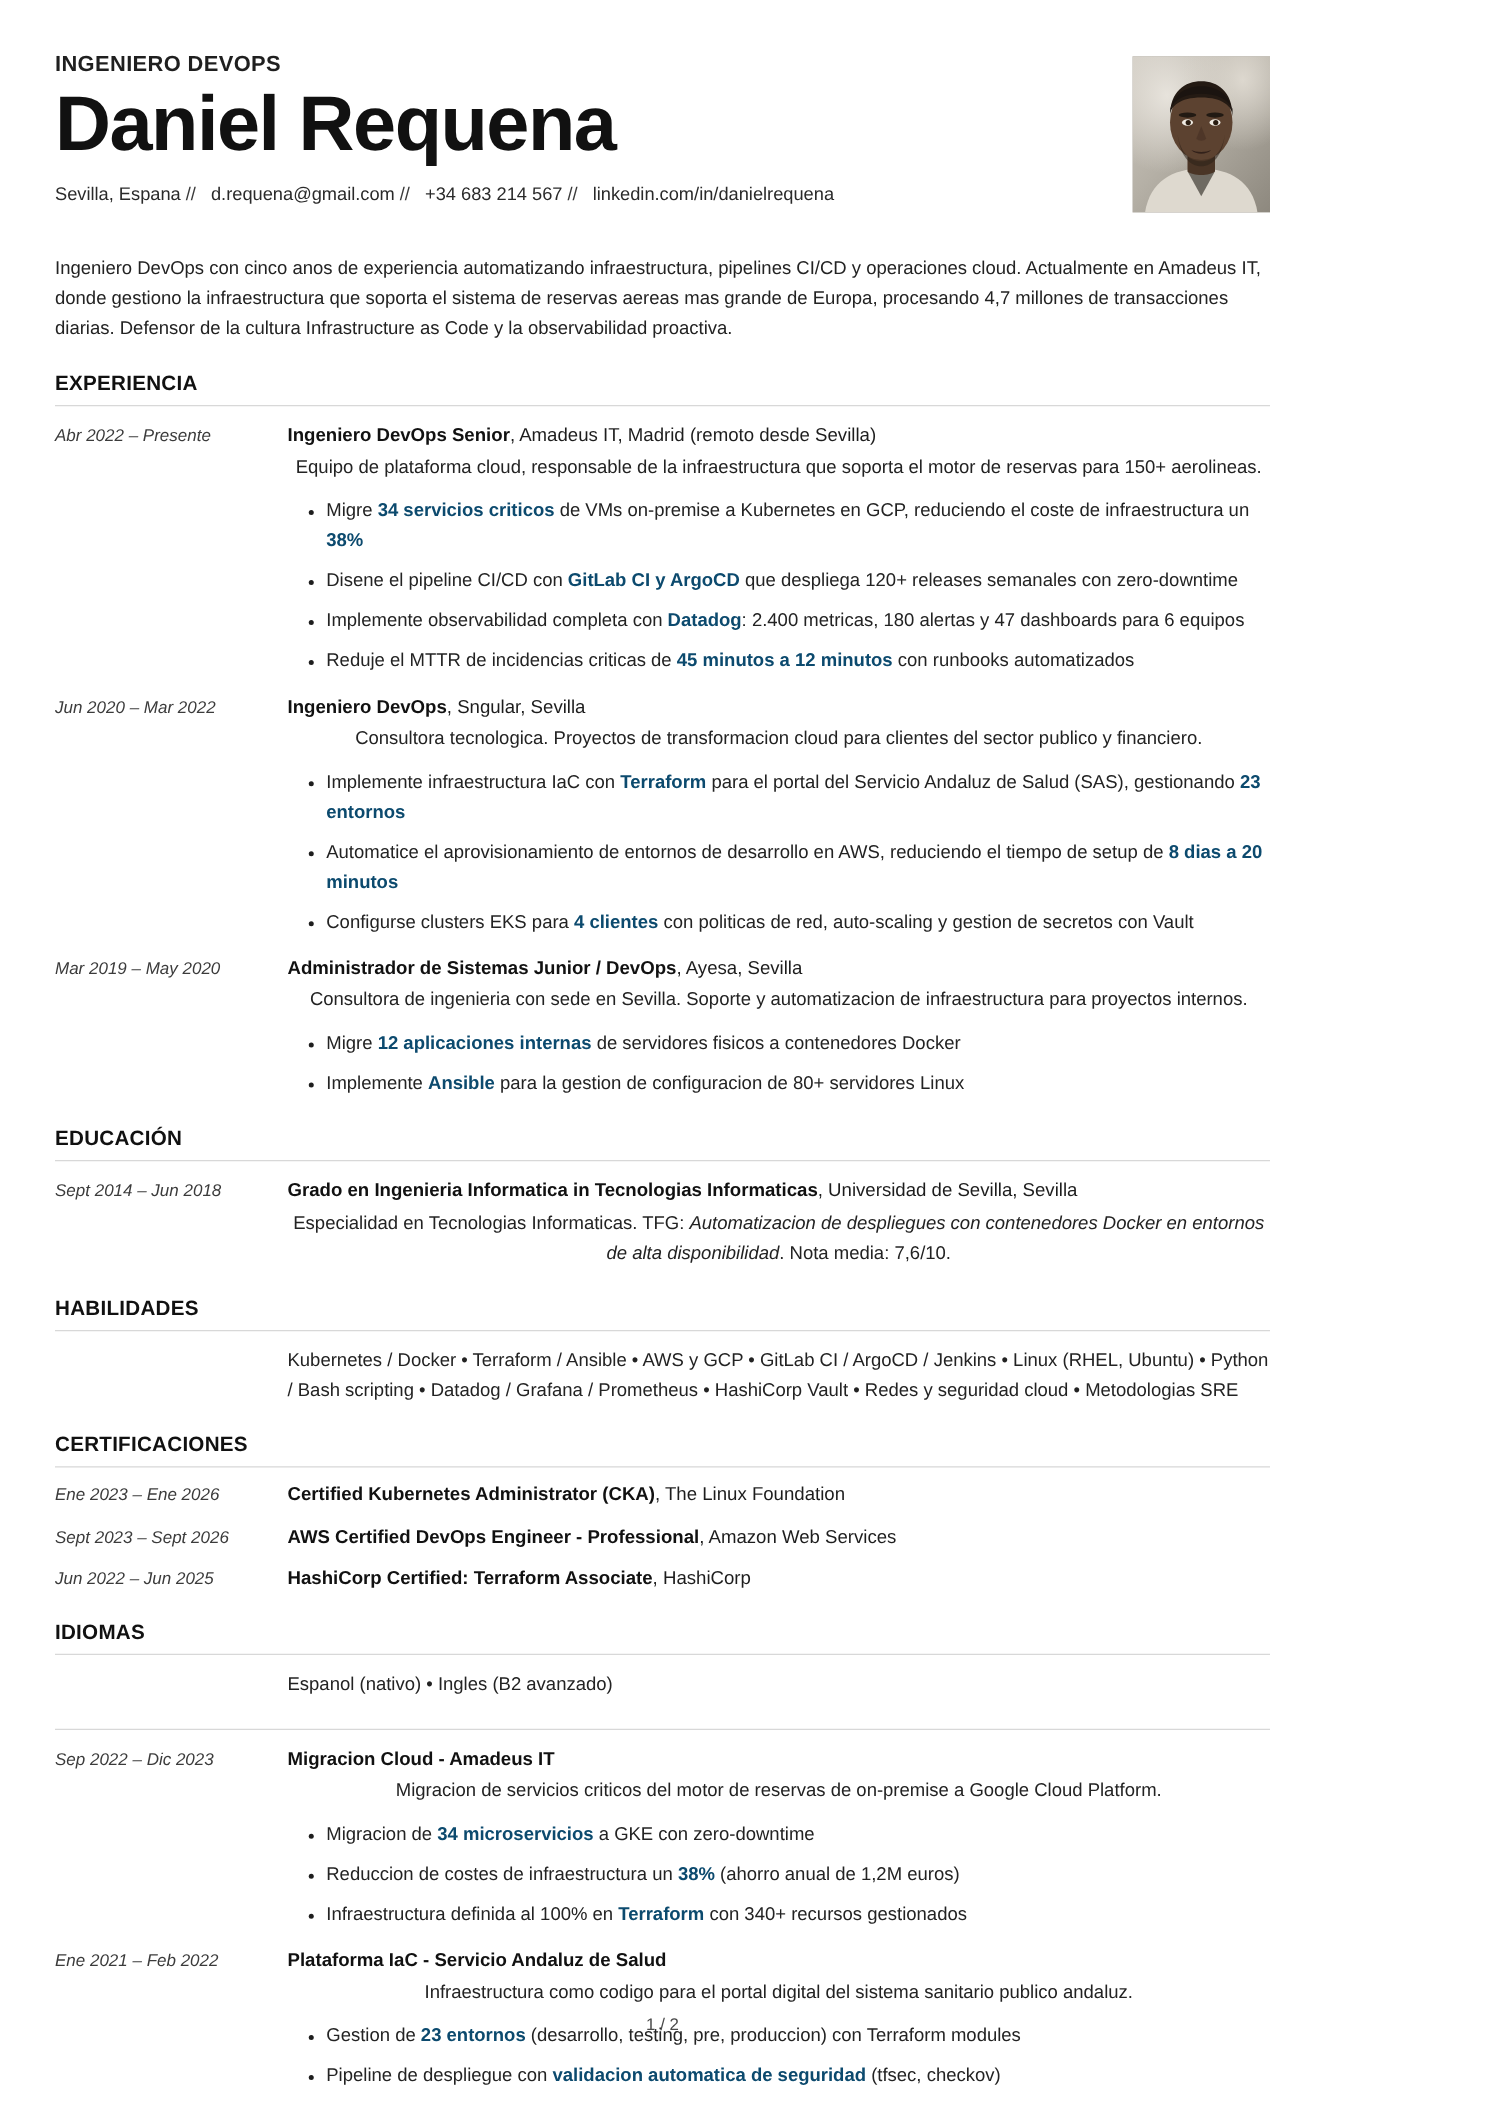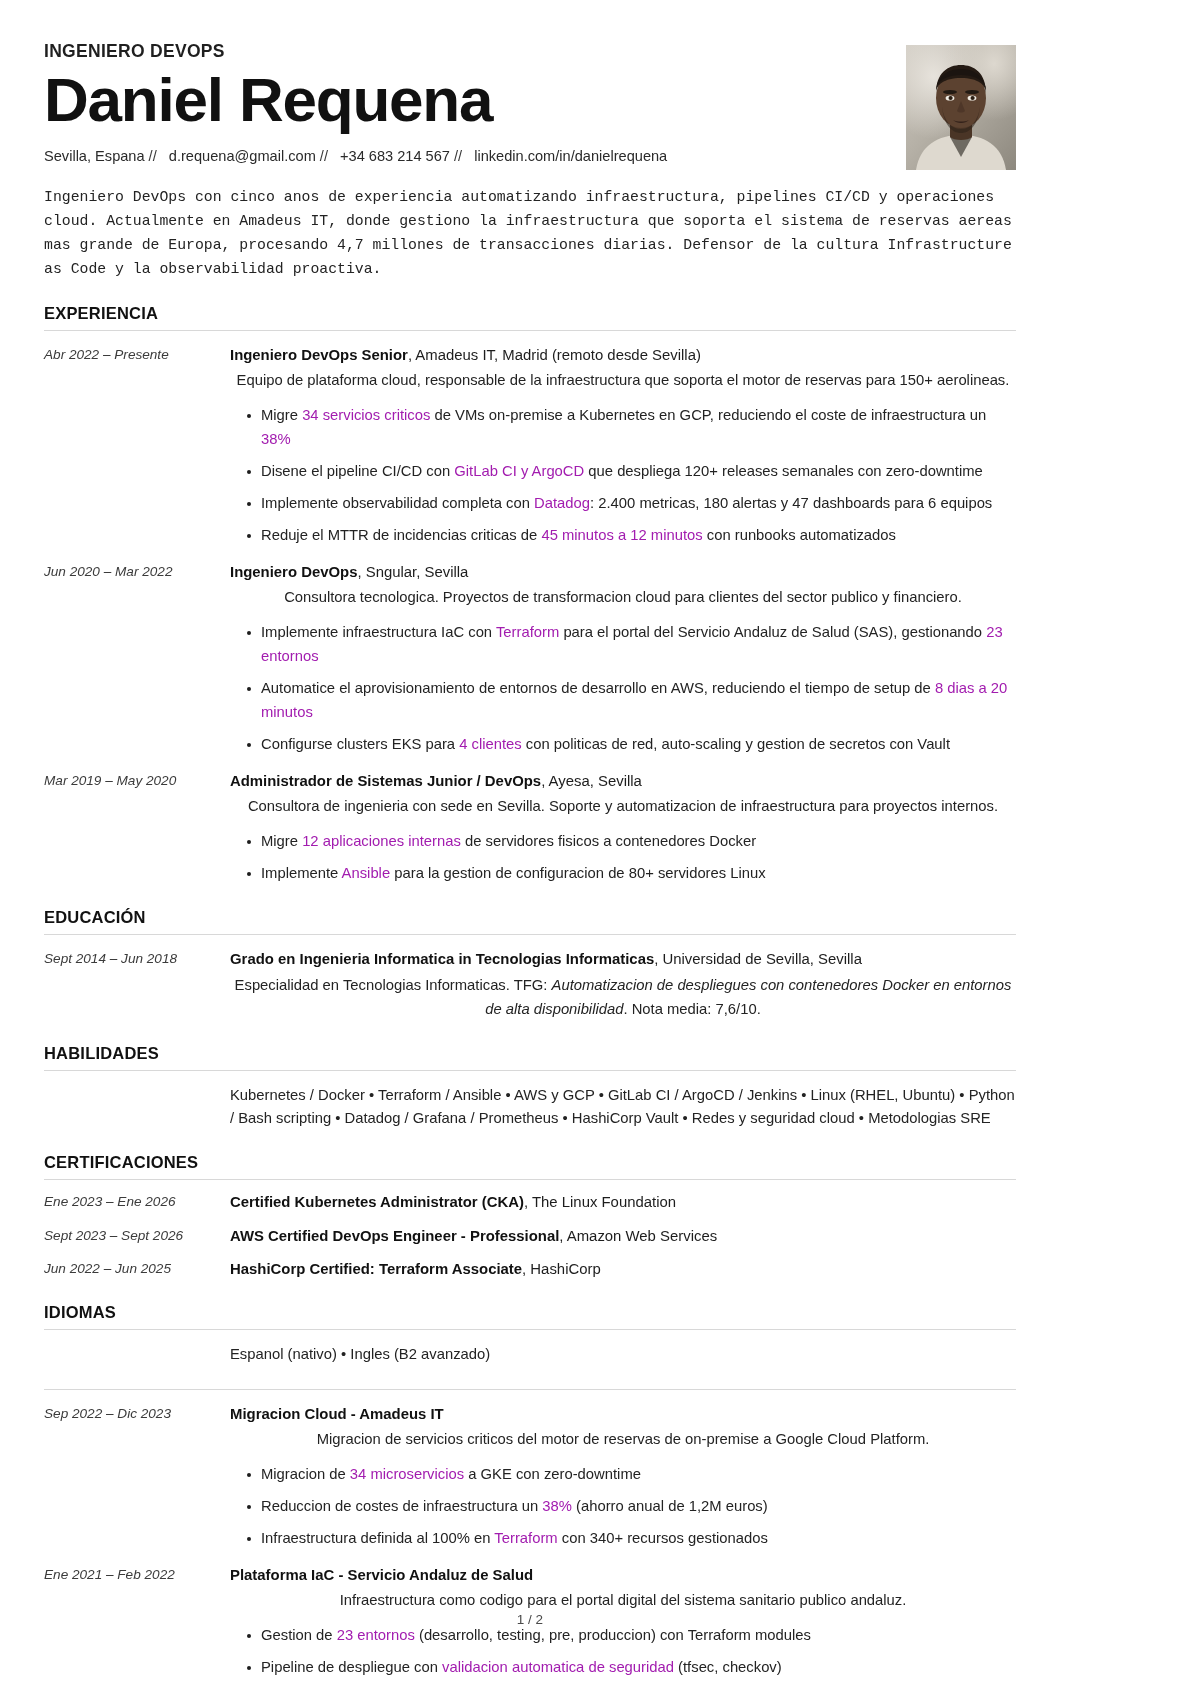--- a/index.html
+++ b/index.html
@@ -64,23 +64,22 @@
     line-height: 1.5;
     margin-top: 6px;
     white-space: nowrap;
   }
   .contact-line .sep { padding: 0 8px 0 4px; color: #3a3a3a; }
 
   .summary {
     font-size: 14.8px;
     line-height: 1.62;
     color: #232323;
-    margin-top: 18px;
+    margin-top: 36px;
     text-align: left;
-    font-family: Liberation Mono, monospace;
   }
 
   
   .section { margin-top: 22px; }
   .section-title {
     font-size: 16.5px;
     font-weight: 700;
     letter-spacing: 0.2px;
     color: #111111;
     padding-bottom: 7px;
@@ -142,21 +141,21 @@
   ul.bullets li::before {
     content: "";
     position: absolute;
     left: -14px;
     top: 10px;
     width: 4px;
     height: 4px;
     border-radius: 50%;
     background: #1d1d1d;
   }
-  ul.bullets li b { font-weight: 400; color: #a21caf; }
+  ul.bullets li b { font-weight: 700; color: #0c4a6e; }
 
   .plain-row {
     display: flex;
     align-items: flex-start;
     padding-top: 13px;
   }
   .plain-row .spacer { flex: 0 0 186px; width: 186px; }
   .plain-text {
     flex: 1 1 auto;
     font-size: 14.8px;

